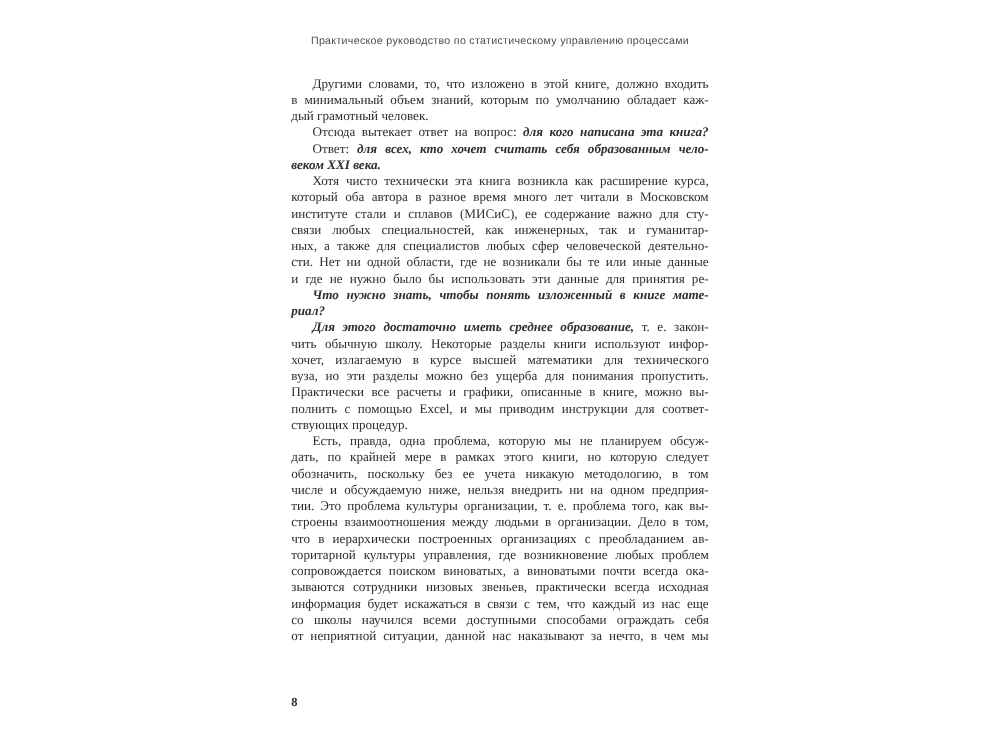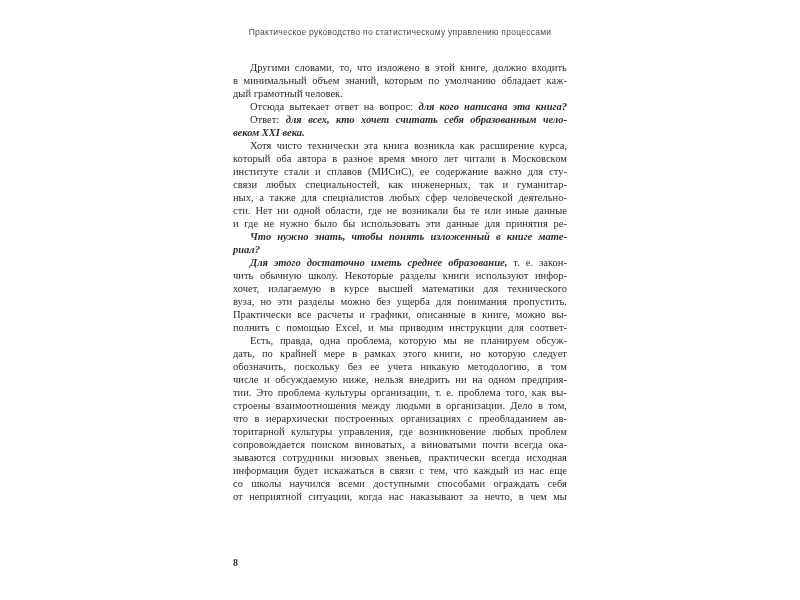--- a/index.html
+++ b/index.html
@@ -278,20 +278,21 @@
         <span>с</span>
         <span>помощью</span>
         <span>Excel,</span>
         <span>и</span>
         <span>мы</span>
         <span>приводим</span>
         <span>инструкции</span>
         <span>для</span>
         <span>соответ-</span>
       </div>
+      <div class="line"><span>ствующих процедур.</span></div>
       <div class="line j indent">
         <span>Есть,</span>
         <span>правда,</span>
         <span>одна</span>
         <span>проблема,</span>
         <span>которую</span>
         <span>мы</span>
         <span>не</span>
         <span>планируем</span>
         <span>обсуж-</span>
@@ -415,21 +416,21 @@
         <span>всеми</span>
         <span>доступными</span>
         <span>способами</span>
         <span>ограждать</span>
         <span>себя</span>
       </div>
       <div class="line j">
         <span>от</span>
         <span>неприятной</span>
         <span>ситуации,</span>
-        <span>когда</span>
+        <span>данной</span>
         <span>нас</span>
         <span>наказывают</span>
         <span>за</span>
         <span>нечто,</span>
         <span>в</span>
         <span>чем</span>
         <span>мы</span>
       </div>
     </div>
 

